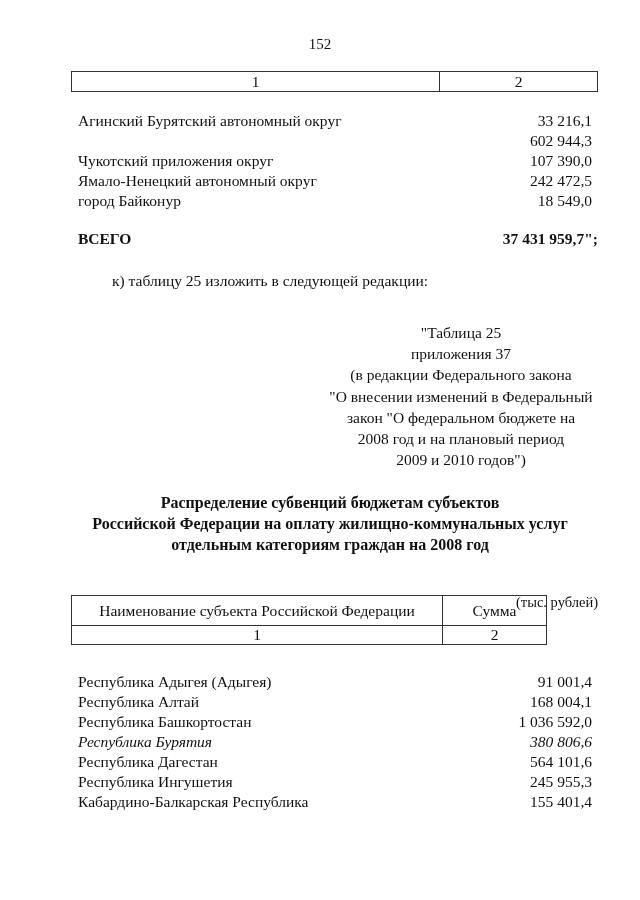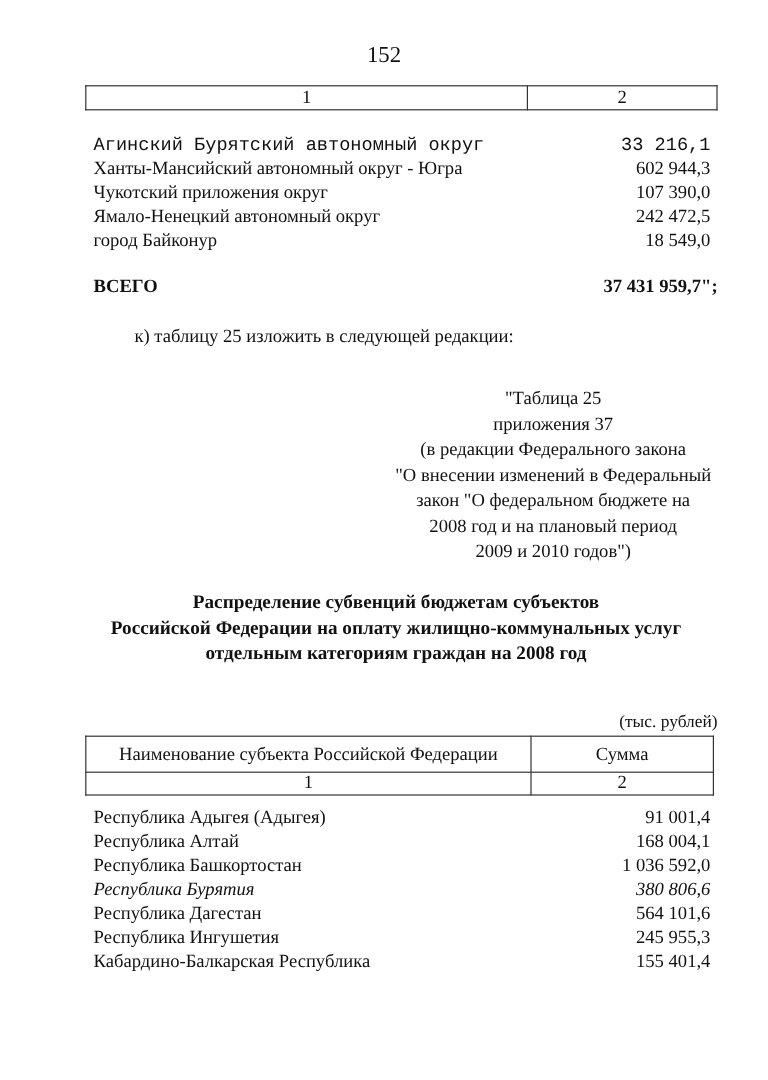--- a/index.html
+++ b/index.html
@@ -1,19 +1,19 @@
 <!DOCTYPE html>
 <html><head>
 <meta charset="utf-8">
 <style>
   html, body { margin: 0; padding: 0; background: #ffffff; }
   body { width: 640px; height: 900px; position: relative; overflow: hidden;
          font-family: "Liberation Serif", serif; color: #111; font-size: 15.5px; }
   .abs { position: absolute; white-space: nowrap; }
-  .page-num { left: 0; width: 640px; top: 36px; text-align: center; font-size: 19px; }
+  .page-num { left: 0; width: 640px; top: 36px; text-align: center; font-size: 15px; }
   table.hdr { position: absolute; border-collapse: collapse; left: 71px; width: 527px; }
   table.hdr td { border: 1.2px solid #333; padding: 0; text-align: center; font-size: 15.5px; line-height: 18px; }
   .row { position: absolute; left: 78px; width: 514px; height: 20px; line-height: 20px; }
   .row .name { position: absolute; left: 0; }
   .row .val { position: absolute; right: 0; }
   .bold { font-weight: bold; }
   .para { left: 112px; top: 272px; text-align: right; }
   .note { left: 316px; width: 290px; top: 322px; text-align: center; line-height: 21.2px; white-space: normal; }
   .title { left: 0; width: 660px; top: 492px; text-align: center; line-height: 21px; font-weight: bold; font-size: 16px; white-space: normal; }
   .units { right: 42px; top: 594px; font-size: 14.5px; }
@@ -26,26 +26,25 @@
 <table class="hdr" style="top:71px;">
   <tbody>
       <tr style="height:20px;">
     <td style="width:367px;">1</td>
     <td>2</td>
   </tr>
 </tbody>
   </table>
 
 <div>
-  <div class="row" style="top:111px;font-family:Liberation Mono, monospace;">
+  <div class="row" style="top:111px;">
     <span class="name">Агинский Бурятский  автономный округ</span>
     <span class="val">33 216,1</span>
   </div>
   <div class="row" style="top:131px;">
-    <span class="name">Ханты-Мансийский автономный округ - Югра</span>
     <span class="val">602 944,3</span>
   </div>
   <div class="row" style="top:151px;">
     <span class="name">Чукотский приложения округ</span>
     <span class="val">107 390,0</span>
   </div>
   <div class="row" style="top:171px;">
     <span class="name">Ямало-Ненецкий автономный округ</span>
     <span class="val">242 472,5</span>
   </div>
@@ -72,21 +71,21 @@
 </div>
 
 <div class="abs title">
   <div>Распределение субвенций бюджетам субъектов</div>
   <div>Российской Федерации на оплату жилищно-коммунальных услуг</div>
   <div>отдельным категориям граждан на 2008 год</div>
 </div>
 
 <div class="abs units">(тыс. рублей)</div>
 
-<table class="hdr" style="top:613px; width:524px;">
+<table class="hdr" style="top:595px; width:476px;">
   <tbody>
       <tr style="height:30px;">
     <td style="width:370px;">Наименование субъекта Российской Федерации</td>
     <td>Сумма</td>
   </tr>
   <tr style="height:18px;">
     <td>1</td>
     <td>2</td>
   </tr>
 </tbody>

